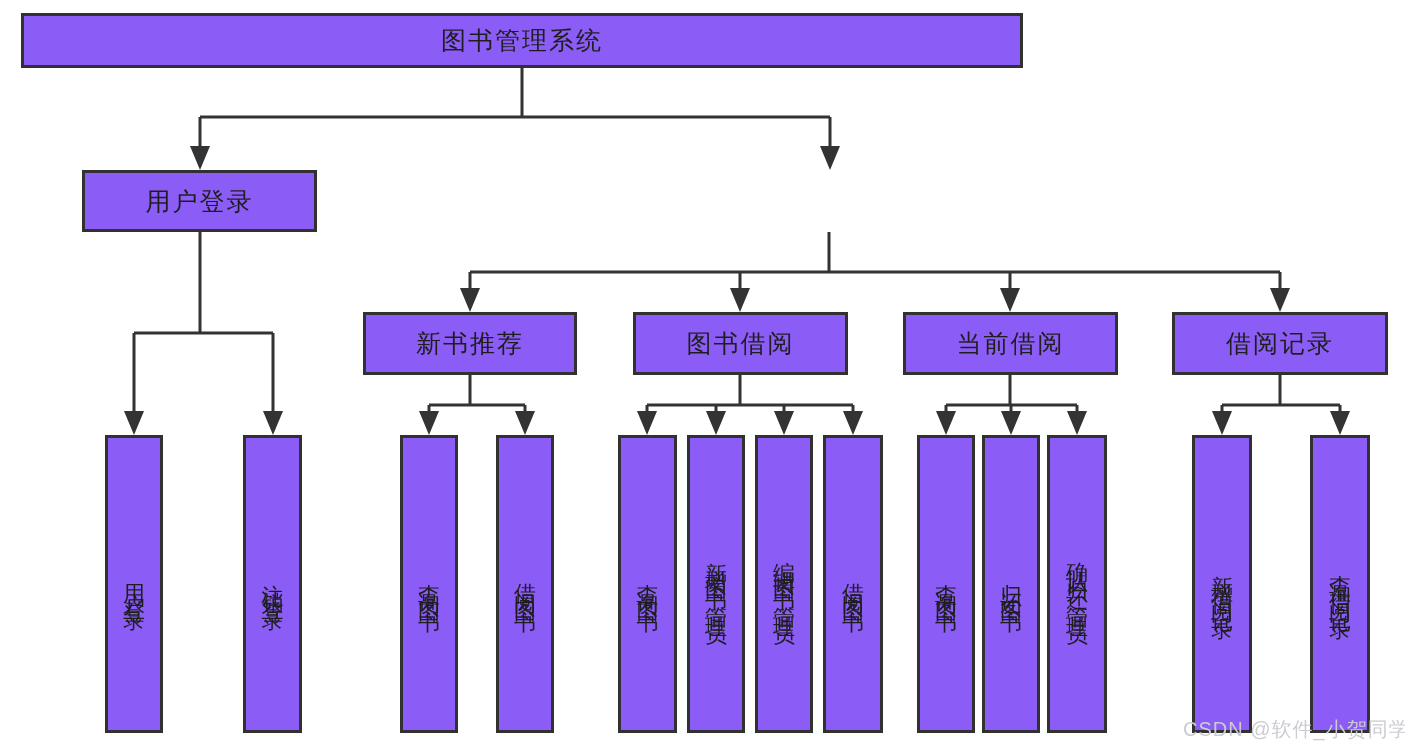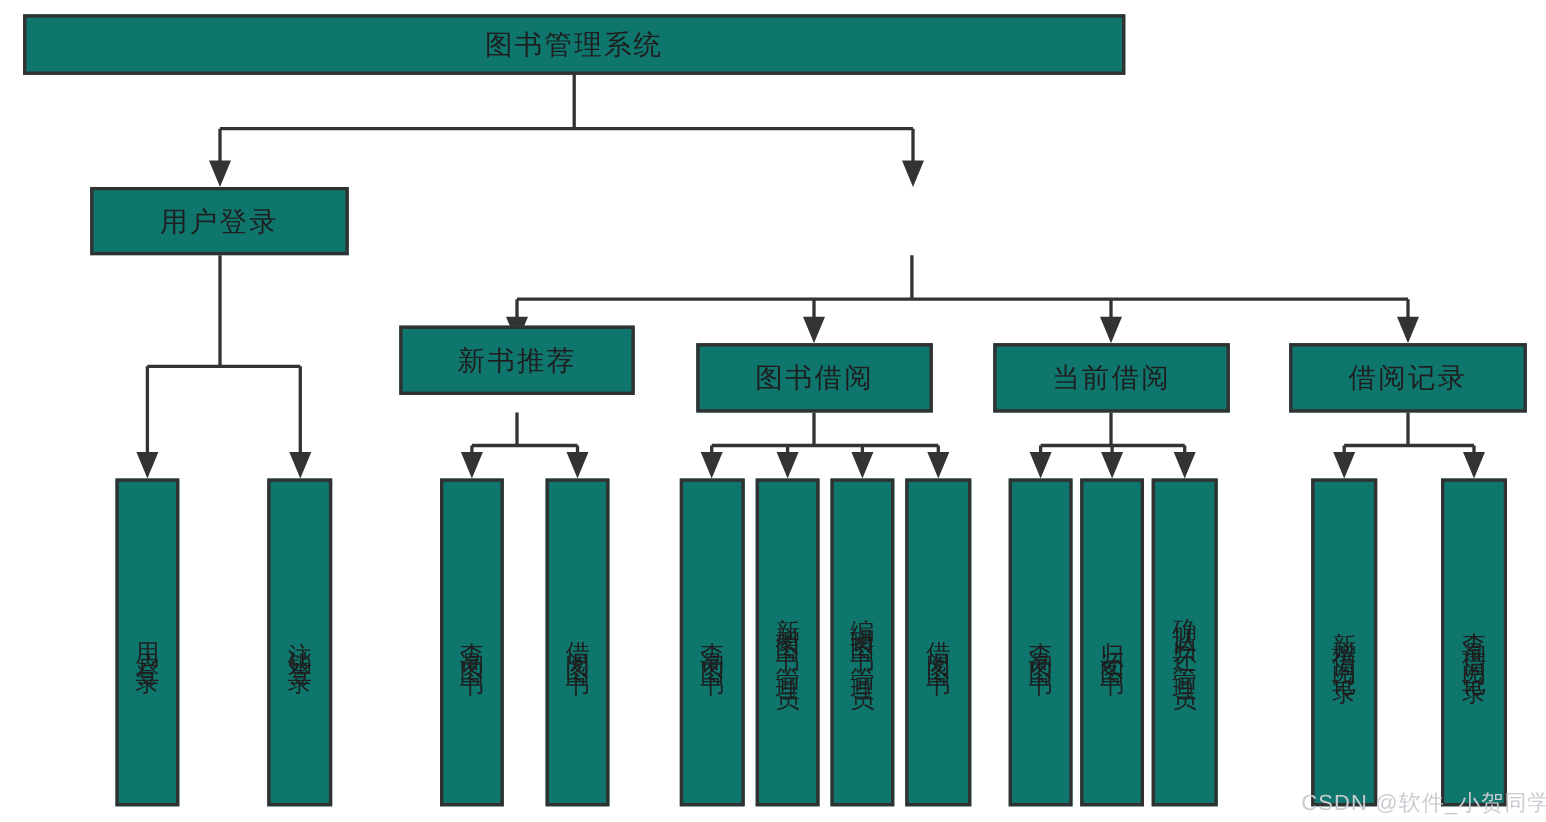--- a/index.html
+++ b/index.html
@@ -22,21 +22,21 @@
   }
   .connectors {
     position: absolute;
     left: 0;
     top: 0;
     pointer-events: none;
   }
   .node {
     position: absolute;
     box-sizing: border-box;
-    background: #0f766e;
+    background: #8b5cf6;
     border: 3px solid #313131;
     display: flex;
     align-items: center;
     justify-content: center;
     color: #1e1e1e;
     z-index: 2;
   }
   .h-node {
     font-size: 25px;
     letter-spacing: 2px;
@@ -123,21 +123,21 @@
   </svg>
 
   <div class="node h-node" style="left:21px; top:13px; width:1002px; height:55px;">
     <span>图书管理系统</span>
   </div>
 
   <div class="node h-node" style="left:82px; top:170px; width:235px; height:62px;">
     <span>用户登录</span>
   </div>
 
-  <div class="node h-node" style="left:363px; top:296px; width:214px; height:63px;">
+  <div class="node h-node" style="left:363px; top:312px; width:214px; height:63px;">
     <span>新书推荐</span>
   </div>
   <div class="node h-node" style="left:903px; top:312px; width:215px; height:63px;">
     <span>当前借阅</span>
   </div>
   <div class="node h-node" style="left:633px; top:312px; width:215px; height:63px;">
     <span>图书借阅</span>
   </div>
   <div class="node h-node" style="left:1172px; top:312px; width:216px; height:63px;">
     <span>借阅记录</span>

